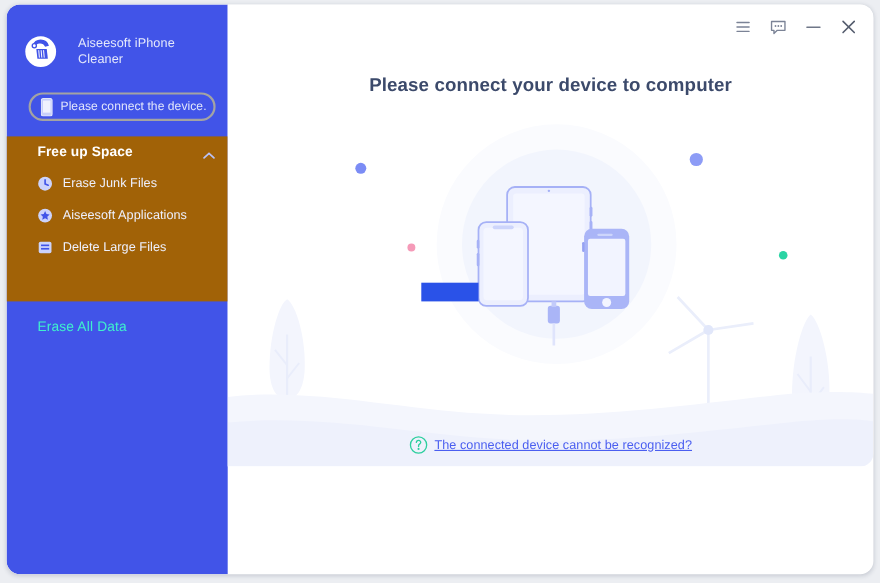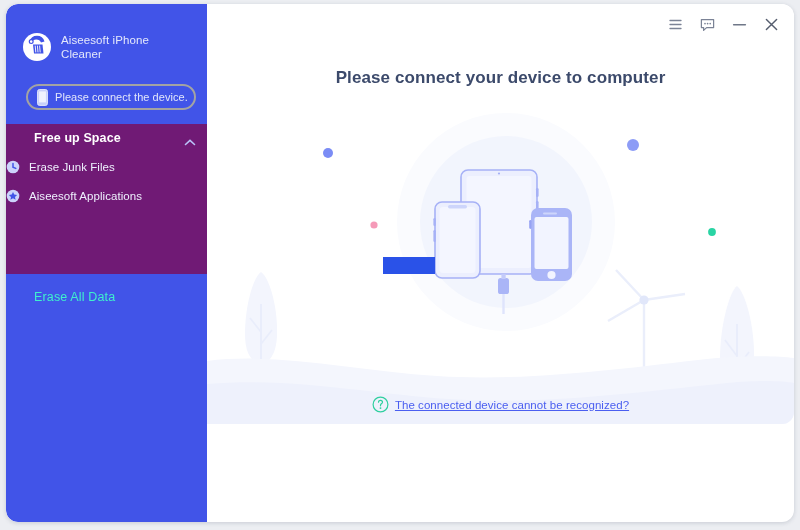--- a/index.html
+++ b/index.html
@@ -36,21 +36,21 @@
   }
 
   #brand {
     position: absolute;
     left: 16px;
     top: 22px;
     width: 175px;
     height: 42px;
     display: flex;
     align-items: center;
-    gap: 9px;
+    gap: 19px;
   }
   #brand-logo {
     width: 30px;
     height: 30px;
     flex: 0 0 30px;
   }
   #brand-title {
     font-size: 11.5px;
     line-height: 14px;
     color: #e4e8fb;
@@ -79,21 +79,21 @@
     letter-spacing: 0.05px;
   }
 
   
   #section-free {
     position: absolute;
     left: 0;
     top: 120px;
     width: 201px;
     height: 150px;
-    background: #701a75;
+    background: #a16207;
   }
   #section-free-header {
     position: relative;
     height: 28px;
     display: flex;
     align-items: center;
     padding: 0 12px 0 28px;
     cursor: pointer;
   }
   #section-free-title {
@@ -108,20 +108,21 @@
     top: 9px;
     width: 12px;
     height: 9px;
   }
 
   .nav-item {
     position: relative;
     height: 29px;
     display: flex;
     align-items: center;
+    padding-left: 28px;
     gap: 9px;
     cursor: pointer;
   }
   .nav-item .nav-ico { width: 14px; height: 14px; flex: 0 0 14px; }
   .nav-item .nav-label {
     font-size: 11.5px;
     color: #eef0fd;
     letter-spacing: 0.05px;
   }
 
@@ -279,20 +280,30 @@
       <div class="nav-item">
         <span class="nav-ico">
           <svg viewBox="0 0 14 14" width="14" height="14">
             <circle cx="7" cy="7" r="6.3" fill="#ccd3fb"></circle>
             <path d="M7 2.9 L8.25 5.6 L11.1 5.95 L9 7.95 L9.6 10.8 L7 9.35 L4.4 10.8 L5 7.95 L2.9 5.95 L5.75 5.6 Z" fill="#4154e8"></path>
           </svg>
         </span>
         <span class="nav-label">Aiseesoft Applications</span>
       </div>
 
+      <div class="nav-item">
+        <span class="nav-ico">
+          <svg viewBox="0 0 14 14" width="14" height="14">
+            <rect x="1.2" y="1.8" width="11.6" height="10.4" rx="1.6" fill="#ccd3fb"></rect>
+            <rect x="3.3" y="4.3" width="7.4" height="1.5" fill="#4154e8"></rect>
+            <rect x="3.3" y="7.4" width="7.4" height="1.5" fill="#4154e8"></rect>
+          </svg>
+        </span>
+        <span class="nav-label">Delete Large Files</span>
+      </div>
 
     </div>
 
     <div id="erase-all">Erase All Data</div>
   </div>
 
   <div id="main">
 
     <svg id="scenery" viewBox="0 0 587 160" width="587" height="160">
 

